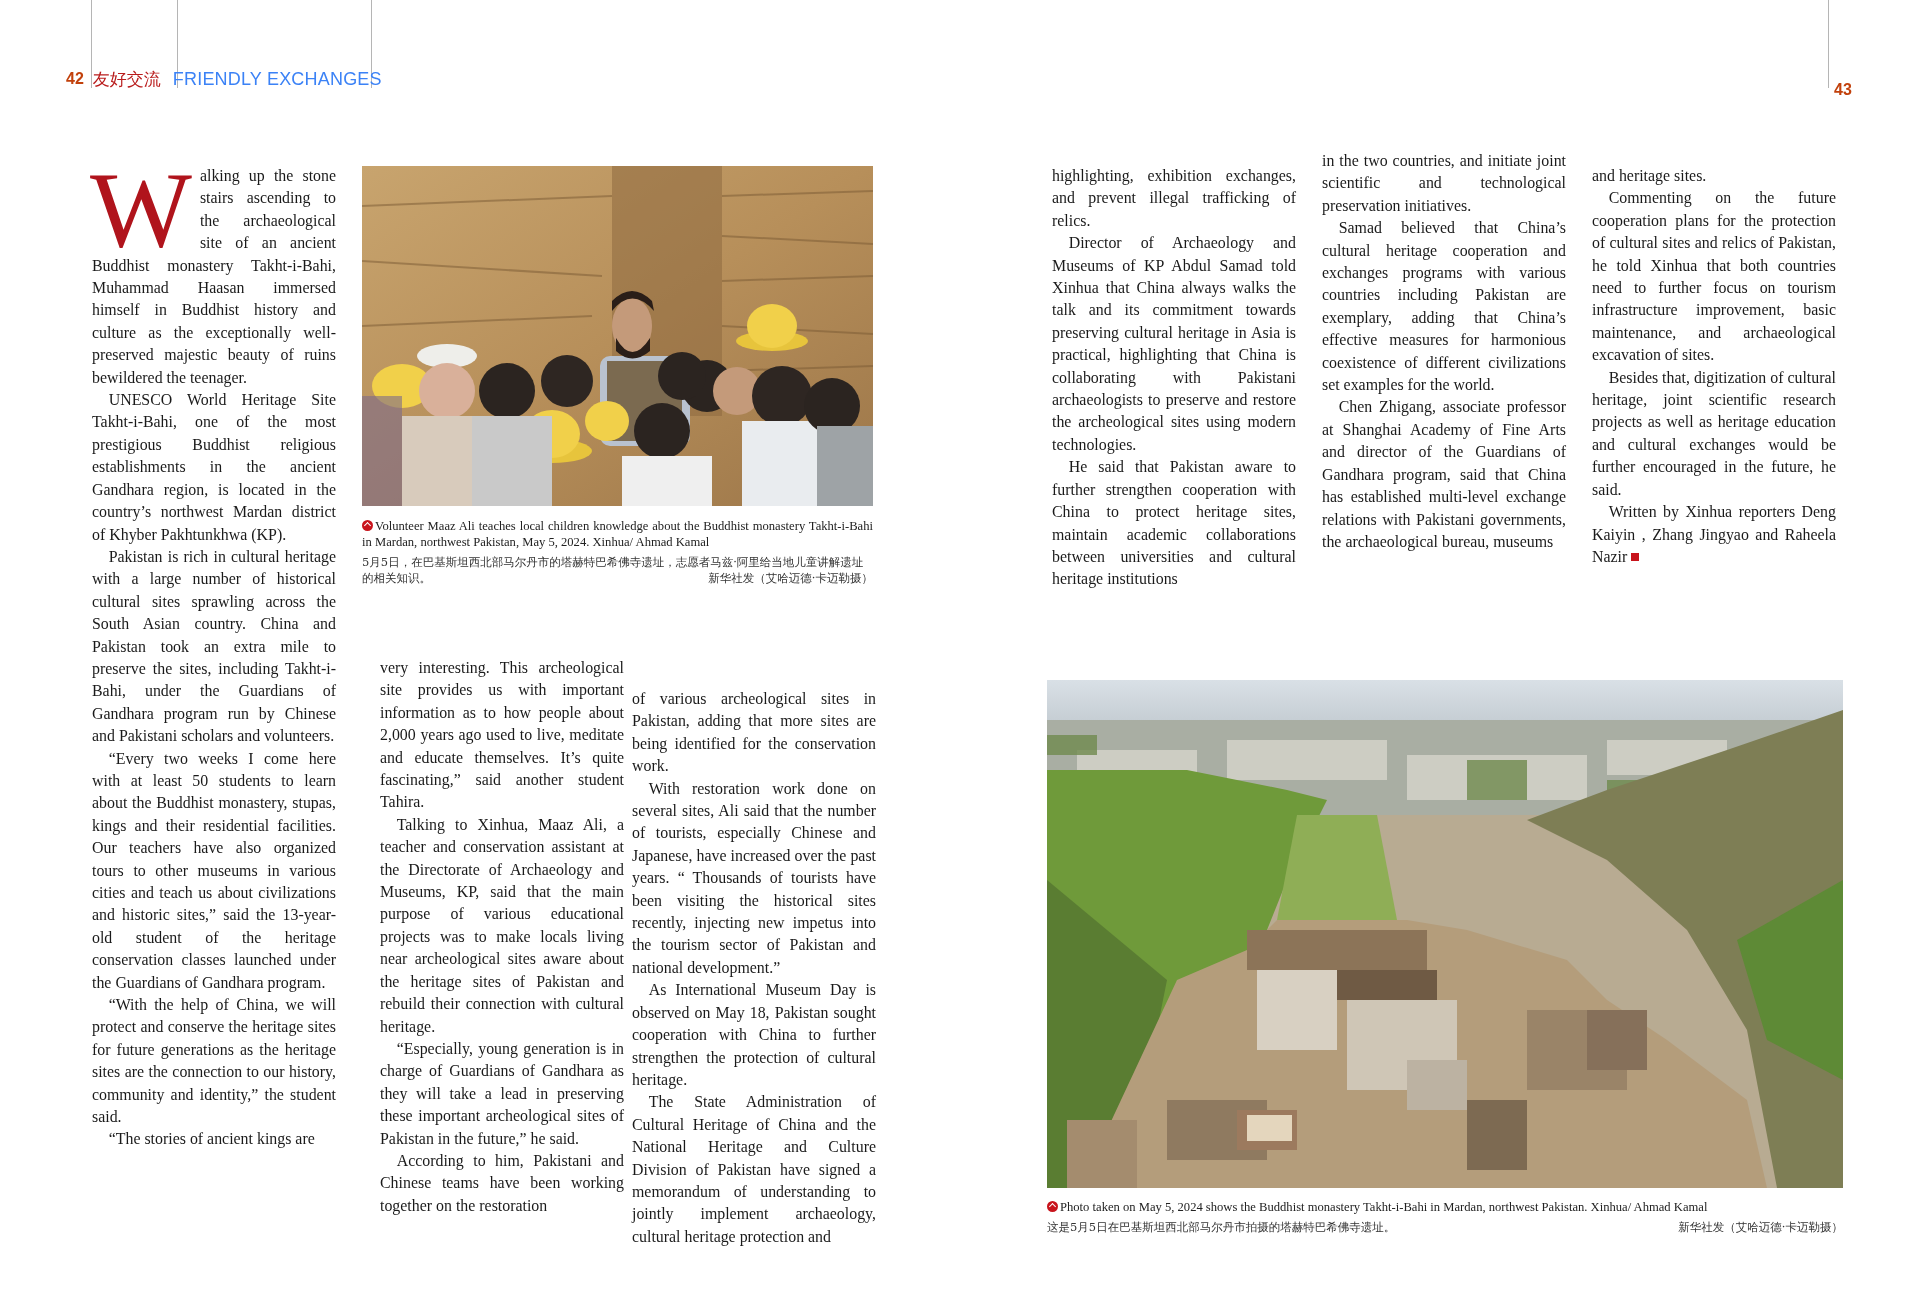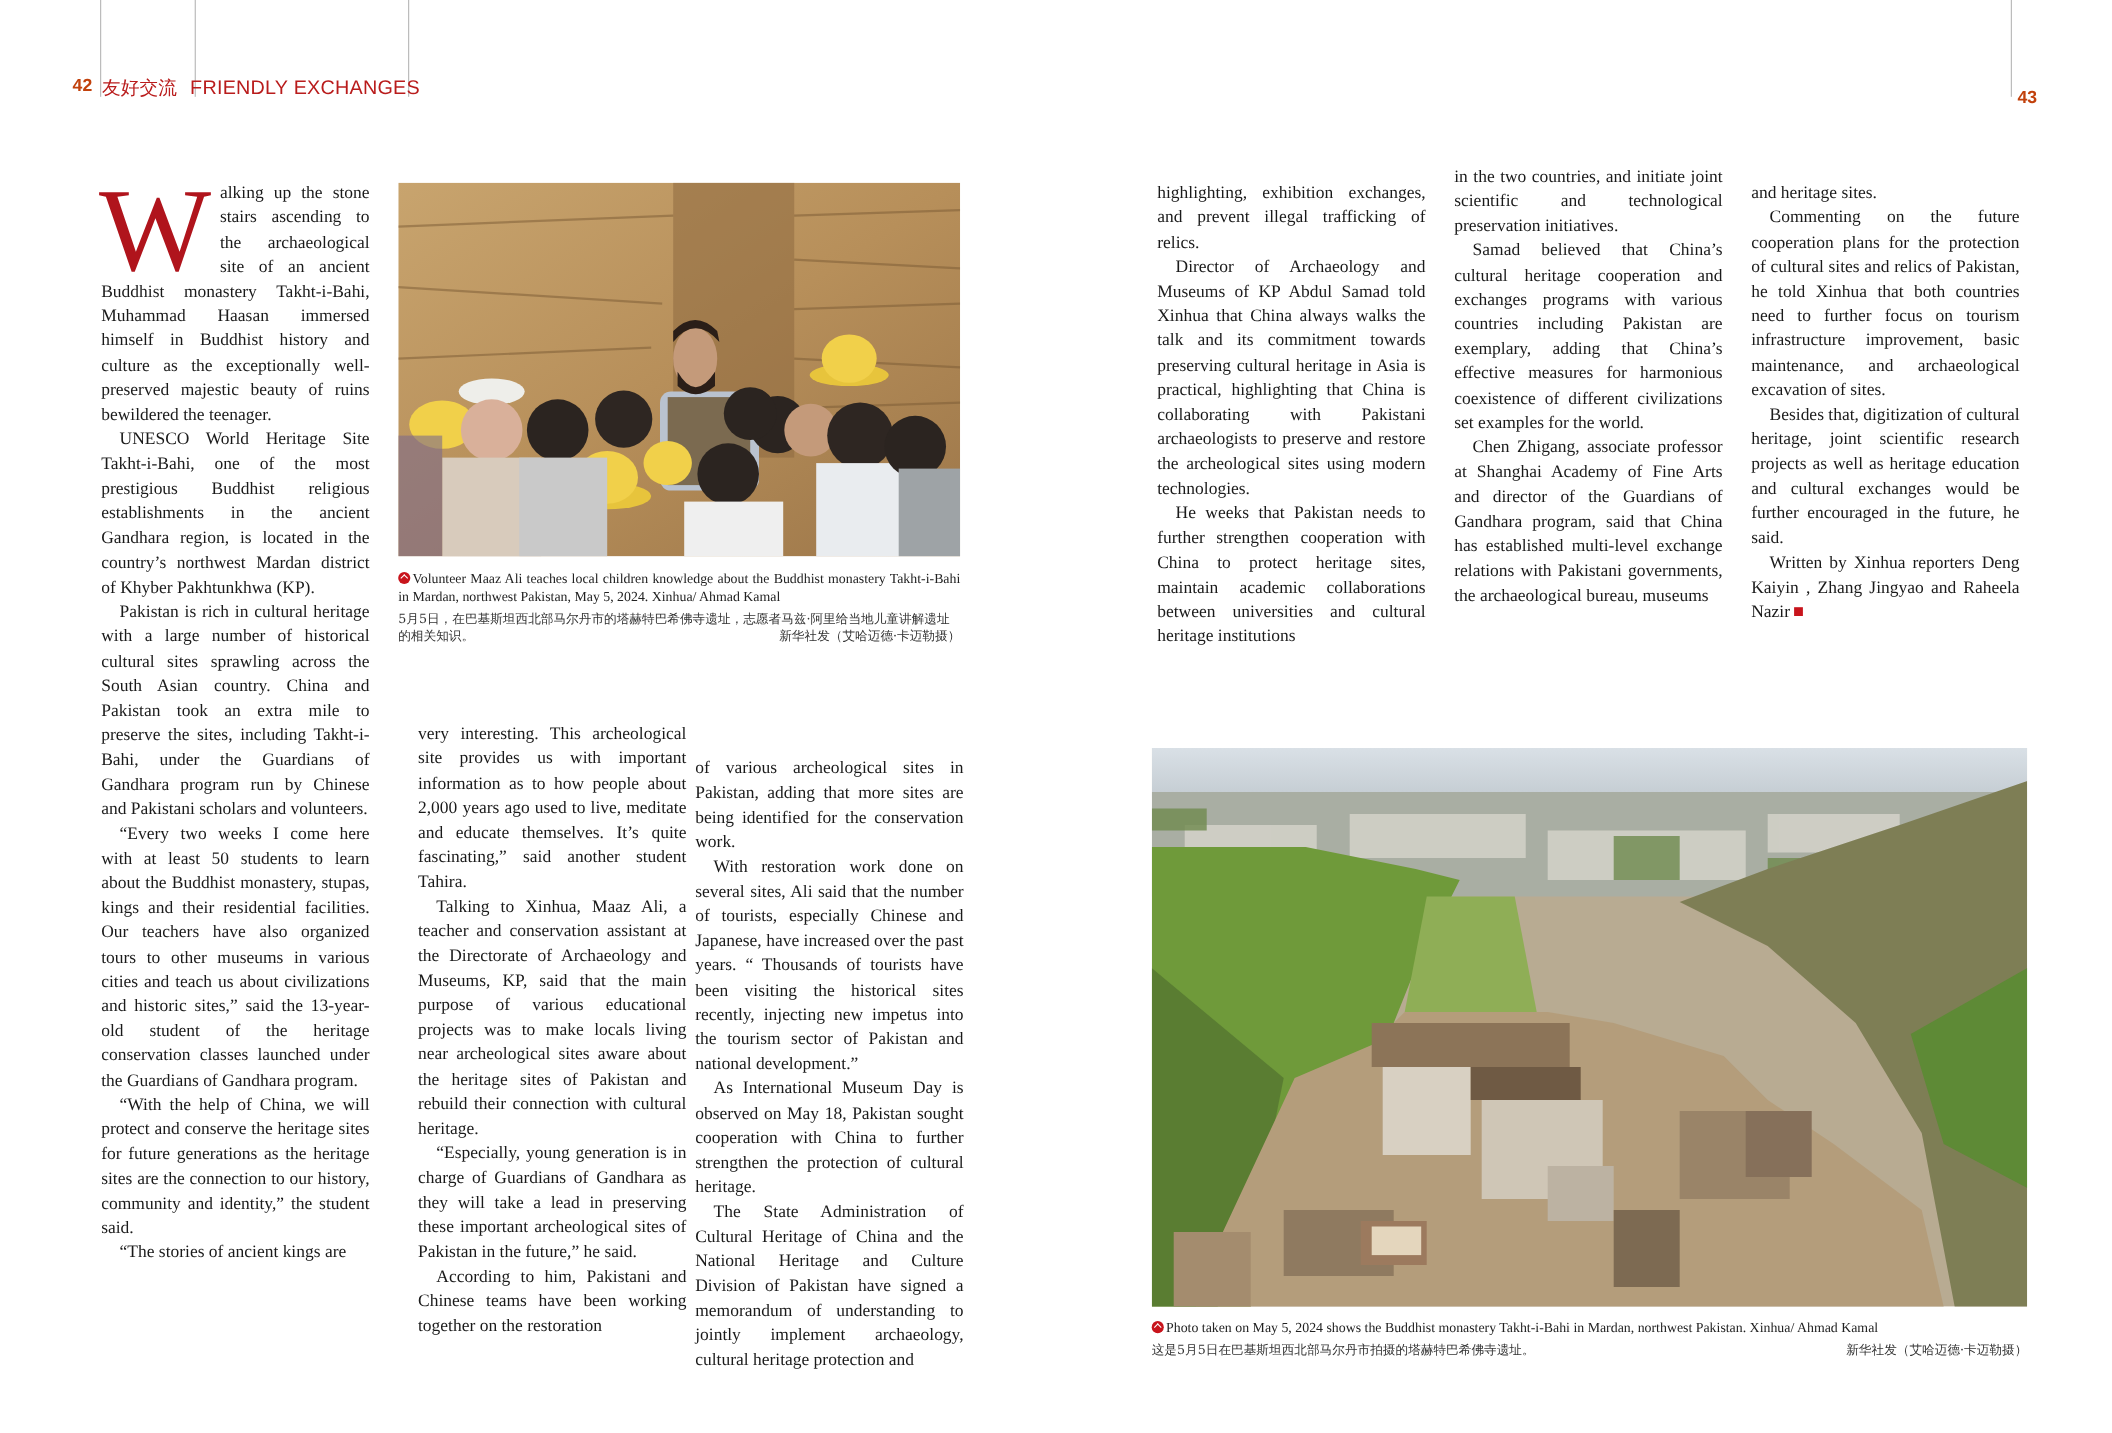--- a/index.html
+++ b/index.html
@@ -5,21 +5,21 @@
   html, body { margin: 0; padding: 0; background: #ffffff; }
   body { width: 1920px; height: 1303px; position: relative; overflow: hidden;
          font-family: "Liberation Serif", "DejaVu Serif", serif; color: #1a1a1a; }
 
   
   .vline { position: absolute; top: 0; width: 1px; background: #b5b5b5; }
   .hdr { position: absolute; top: 68px; height: 22px; display: flex; align-items: center;
          font-family: "Liberation Sans", "DejaVu Sans", sans-serif; }
   .pgnum { color: #c2410c; font-weight: bold; font-size: 16px; }
   .sec-cn { font-size: 17px; color: #b91c1c; font-family: "DejaVu Sans", sans-serif; }
-  .sec-en { font-size: 18px; color: #b91c1c; letter-spacing: 0.2px; }
+  .sec-en { font-size: 18px; color: #3b82f6; letter-spacing: 0.2px; }
 
   
   .col { position: absolute; width: 244px; font-size: 15.9px; line-height: 22.4px;
          text-align: justify; text-align-last: auto; hyphens: none; }
   .col p { margin: 0; text-indent: 1.05em; }
   .col p.noindent { text-indent: 0; }
   .col p.first-para { text-indent: 0; }
   .dropcap { float: left; font-size: 108px; line-height: 82px; color: #b0141c;
              margin: 4px 8px -4px -2px; font-family: "Liberation Serif", serif; font-weight: normal; }
   .endmark { display: inline-block; width: 8px; height: 8px; background: #c8141c; margin-left: 4px; vertical-align: 1px; }
@@ -132,21 +132,21 @@
 <div class="col" style="left:632px;top:688px;">
   <p class="noindent">of various archeological sites in Pakistan, adding that more sites are being identified for the conservation work.</p>
   <p>With restoration work done on several sites, Ali said that the number of tourists, especially Chinese and Japanese, have increased over the past years. “ Thousands of tourists have been visiting the historical sites recently, injecting new impetus into the tourism sector of Pakistan and national development.”</p>
   <p>As International Museum Day is observed on May 18, Pakistan sought cooperation with China to further strengthen the protection of cultural heritage.</p>
   <p>The State Administration of Cultural Heritage of China and the National Heritage and Culture Division of Pakistan have signed a memorandum of understanding to jointly implement archaeology, cultural heritage protection and</p>
 </div>
 
 <div class="col" style="left:1052px;top:165px;">
   <p class="noindent">highlighting, exhibition exchanges, and prevent illegal trafficking of relics.</p>
   <p>Director of Archaeology and Museums of KP Abdul Samad told Xinhua that China always walks the talk and its commitment towards preserving cultural heritage in Asia is practical, highlighting that China is collaborating with Pakistani archaeologists to preserve and restore the archeological sites using modern technologies.</p>
-  <p>He weeks that Pakistan needs to further strengthen cooperation with China to protect heritage sites, maintain academic collaborations between universities and cultural heritage institutions</p>
+  <p>He said that Pakistan aware to further strengthen cooperation with China to protect heritage sites, maintain academic collaborations between universities and cultural heritage institutions</p>
 </div>
 
 <div class="col" style="left:1322px;top:150px;">
   <p class="noindent">in the two countries, and initiate joint scientific and technological preservation initiatives.</p>
   <p>Samad believed that China’s cultural heritage cooperation and exchanges programs with various countries including Pakistan are exemplary, adding that China’s effective measures for harmonious coexistence of different civilizations set examples for the world.</p>
   <p>Chen Zhigang, associate professor at Shanghai Academy of Fine Arts and director of the Guardians of Gandhara program, said that China has established multi-level exchange relations with Pakistani governments, the archaeological bureau, museums</p>
 </div>
 
 <div class="col" style="left:1592px;top:165px;">
   <p class="noindent">and heritage sites.</p>

